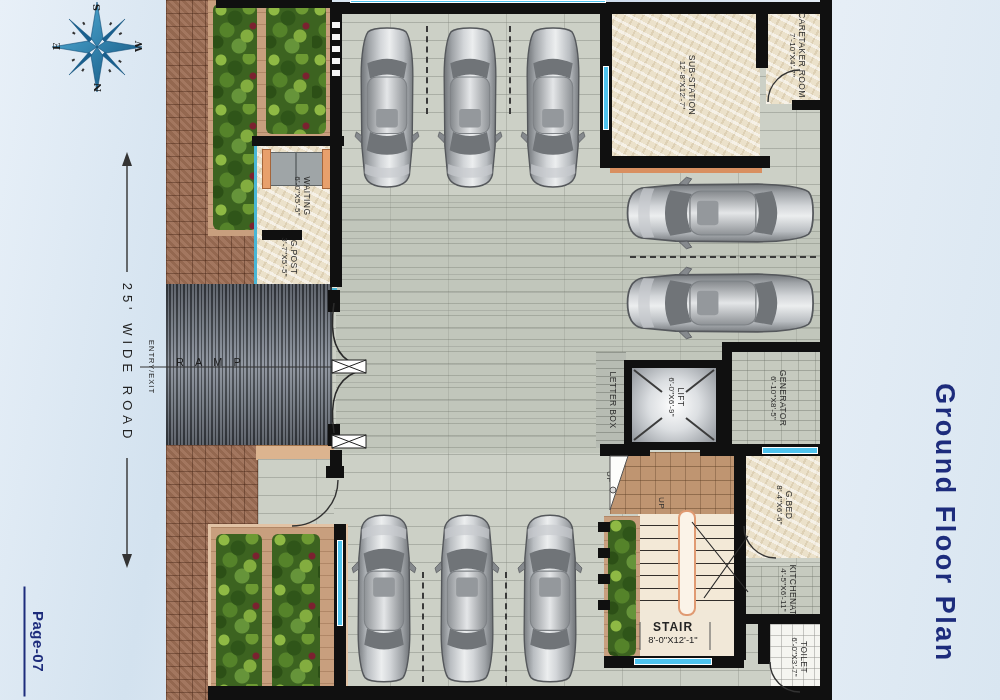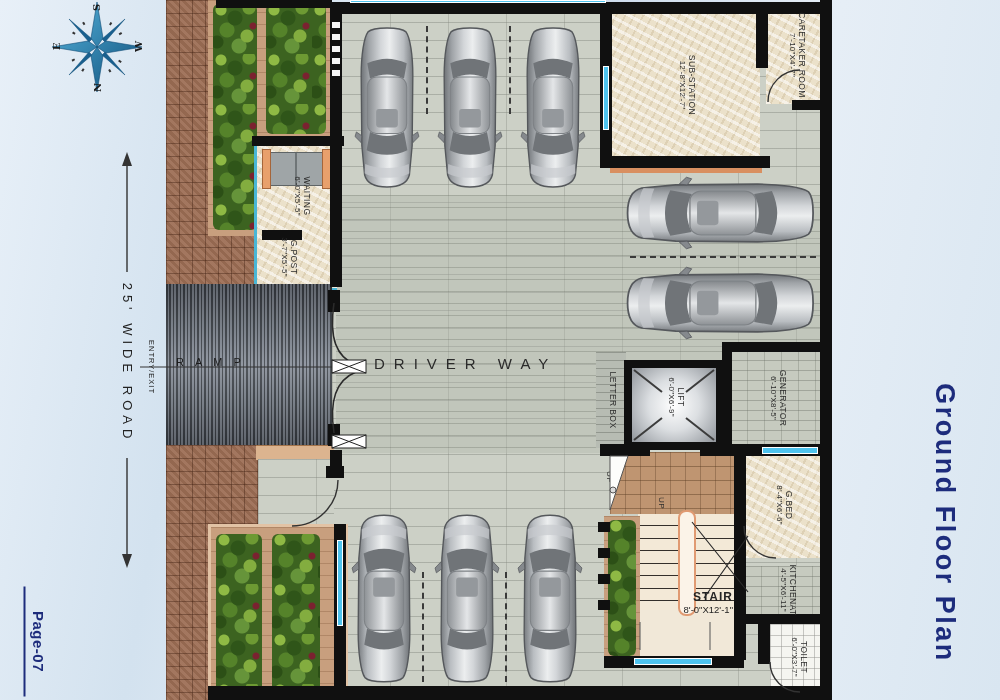--- a/index.html
+++ b/index.html
@@ -216,27 +216,26 @@
       <span>TOILET</span>
       <span class="dims">6'-0"X3'-7"</span>
     </div>
     <div class="vlab" style="left:596px;top:470px;width:22px;height:14px;font-size:8px;">
       <span>UP</span>
     </div>
     <div class="vlab" style="left:648px;top:496px;width:22px;height:14px;font-size:8px;">
       <span>UP</span>
     </div>
 
-    <div class="hlab" style="left:613px;top:590px;width:120px;text-align:right;">
+    <div class="hlab" style="left:613px;top:620px;width:120px;text-align:center;">
       <span style="display:block;font-weight:bold;font-size:12px;letter-spacing:1px;">STAIR</span>
       <span style="display:block;font-size:9.5px;">8'-0"X12'-1"</span>
     </div>
 
     <div class="hlab" style="left:176px;top:356px;font-size:11px;letter-spacing:11px;font-weight:normal;color:#1c1c1c;">RAMP</div>
-    <div class="hlab" style="left:374px;top:355px;font-size:15px;letter-spacing:9px;color:#2b2b2b;">DRIVER WAY</div>
   <div class="car" style="left: 353px; top: 22px; width: 68px; height: 168px; transform: rotate(180deg);">
         <svg viewBox="0 0 100 220" preserveAspectRatio="none" style="width:100%;height:100%;display:block">
           <defs>
             <linearGradient id="b0" x1="0" x2="1" y1="0" y2="0">
               <stop offset="0" stop-color="#787c80"></stop>
               <stop offset=".18" stop-color="#b9bdc1"></stop>
               <stop offset=".45" stop-color="#eceeef"></stop>
               <stop offset=".62" stop-color="#d3d6d9"></stop>
               <stop offset=".85" stop-color="#9fa3a7"></stop>
               <stop offset="1" stop-color="#6f7377"></stop>

